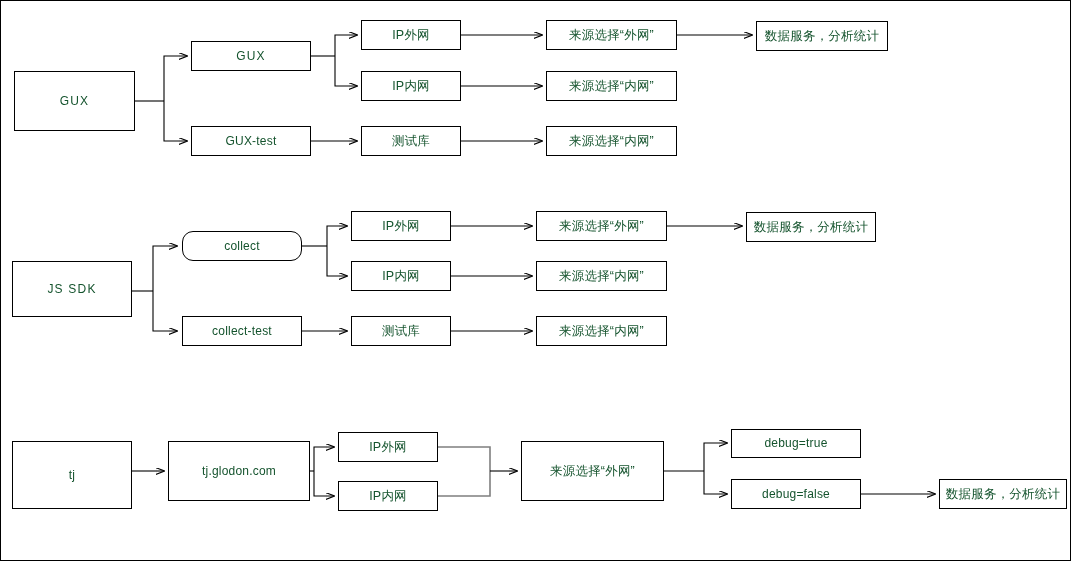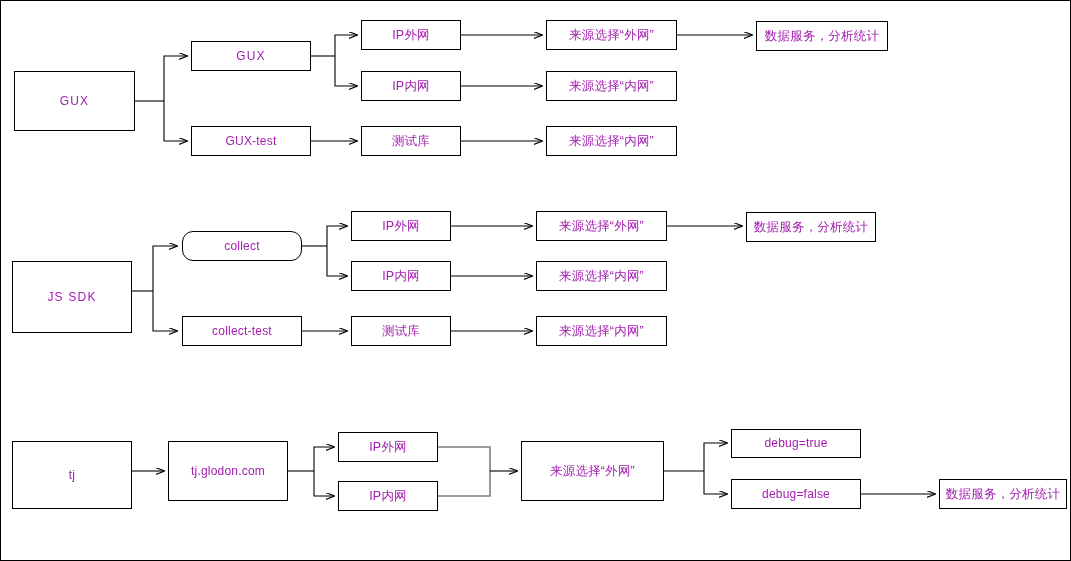--- a/index.html
+++ b/index.html
@@ -19,21 +19,21 @@
   }
   .node {
     position: absolute;
     box-sizing: border-box;
     border: 1px solid #000000;
     background: #ffffff;
     display: flex;
     align-items: center;
     justify-content: center;
     font-size: 12px;
-    color: #a21caf;
+    color: #14532d;
     line-height: 1.2;
     text-align: center;
     letter-spacing: 0.2px;
     z-index: 2;
   }
   .node.cjk { font-size: 12.5px; }
   .node.wide-letter { letter-spacing: 1.2px; }
   svg.edges {
     position: absolute;
     left: 0;
@@ -113,36 +113,36 @@
   <div class="node cjk" style="left:360px; top:19px;  width:100px; height:30px;">IP外网</div>
   <div class="node cjk" style="left:360px; top:70px;  width:100px; height:30px;">IP内网</div>
   <div class="node cjk" style="left:360px; top:125px; width:100px; height:30px;">测试库</div>
 
   <div class="node cjk" style="left:545px; top:19px;  width:131px; height:30px;">来源选择“外网”</div>
   <div class="node cjk" style="left:545px; top:70px;  width:131px; height:30px;">来源选择“内网”</div>
   <div class="node cjk" style="left:545px; top:125px; width:131px; height:30px;">来源选择“内网”</div>
 
   <div class="node cjk" style="left:755px; top:20px;  width:132px; height:30px;">数据服务，分析统计</div>
 
-  <div class="node wide-letter" style="left:11px;  top:260px; width:120px; height:72px;">JS SDK</div>
+  <div class="node wide-letter" style="left:11px;  top:260px; width:120px; height:56px;">JS SDK</div>
   <div class="node" style="left:181px; top:230px; width:120px; height:30px;border-radius:11px;">collect</div>
   <div class="node" style="left:181px; top:315px; width:120px; height:30px;">collect-test</div>
 
   <div class="node cjk" style="left:350px; top:210px; width:100px; height:30px;">IP外网</div>
   <div class="node cjk" style="left:350px; top:260px; width:100px; height:30px;">IP内网</div>
   <div class="node cjk" style="left:350px; top:315px; width:100px; height:30px;">测试库</div>
 
   <div class="node cjk" style="left:535px; top:210px; width:131px; height:30px;">来源选择“外网”</div>
   <div class="node cjk" style="left:535px; top:260px; width:131px; height:30px;">来源选择“内网”</div>
   <div class="node cjk" style="left:535px; top:315px; width:131px; height:30px;">来源选择“内网”</div>
 
   <div class="node cjk" style="left:745px; top:211px; width:130px; height:30px;">数据服务，分析统计</div>
 
   <div class="node" style="left:11px;  top:440px; width:120px; height:68px;">tj</div>
-  <div class="node" style="left:167px; top:440px; width:120px; height:60px;">tj.glodon.com</div>
+  <div class="node" style="left:167px; top:440px; width:142px; height:60px;">tj.glodon.com</div>
 
   <div class="node cjk" style="left:337px; top:431px; width:100px; height:30px;">IP外网</div>
   <div class="node cjk" style="left:337px; top:480px; width:100px; height:30px;">IP内网</div>
 
   <div class="node cjk" style="left:520px; top:440px; width:143px; height:60px;">来源选择“外网”</div>
 
   <div class="node" style="left:730px; top:478px; width:130px; height:30px;">debug=false</div>
   <div class="node" style="left:730px; top:428px; width:130px; height:29px;">debug=true</div>
 
   <div class="node cjk" style="left:938px; top:478px; width:128px; height:30px;">数据服务，分析统计</div>

